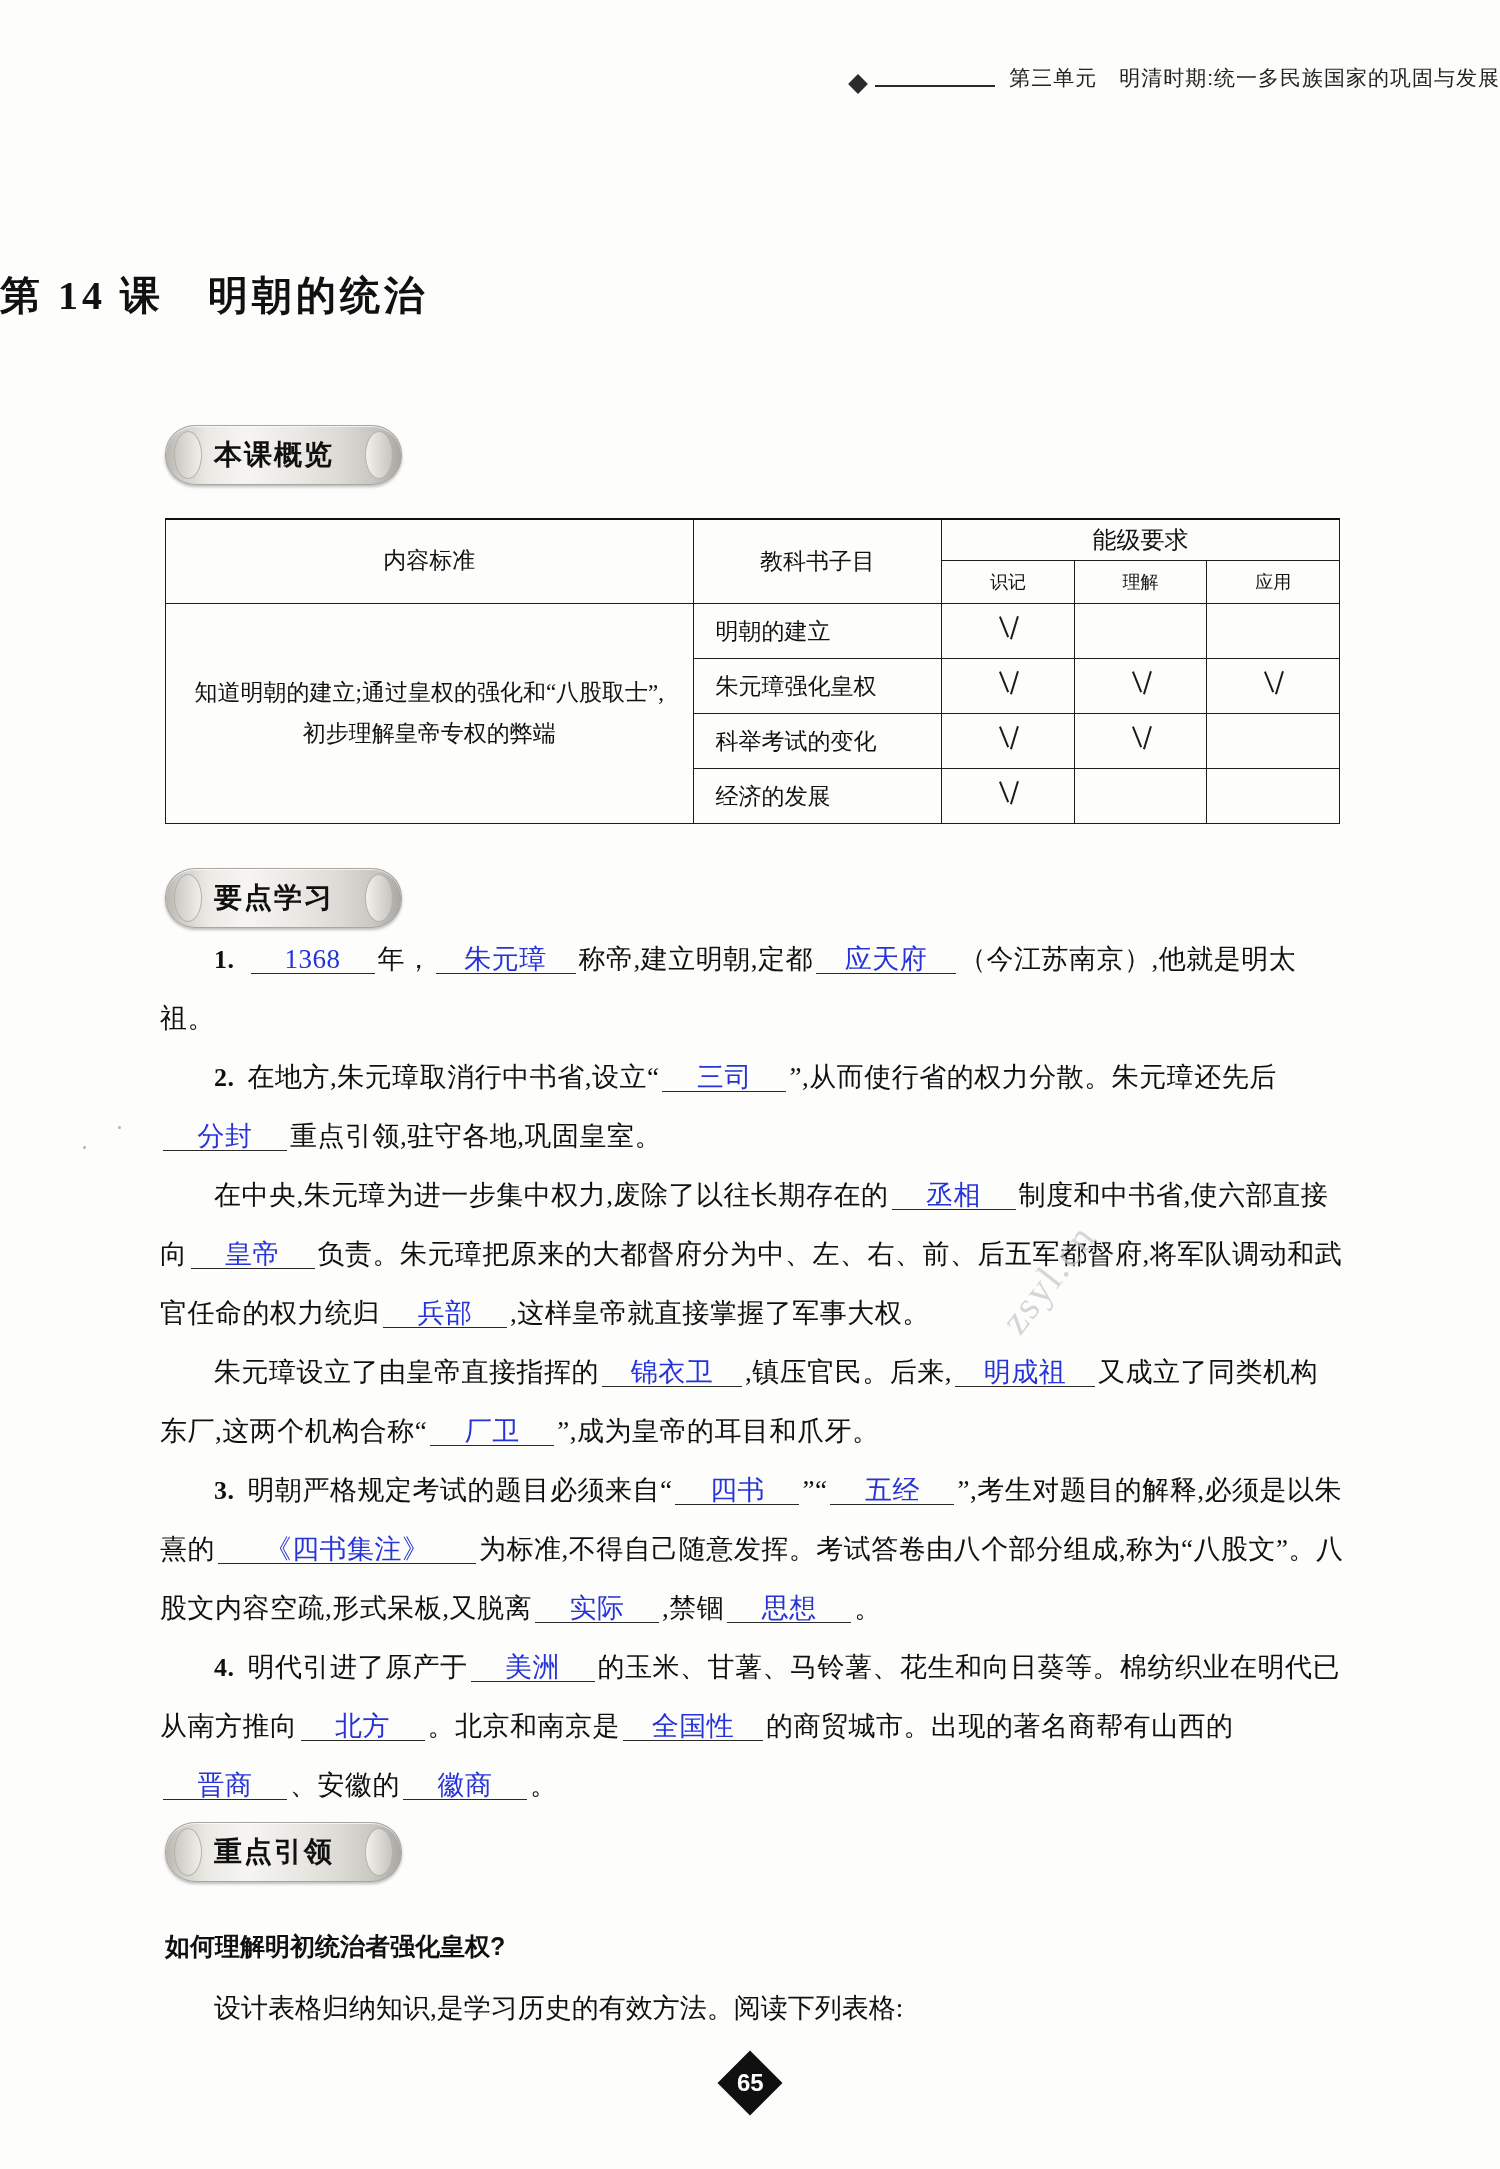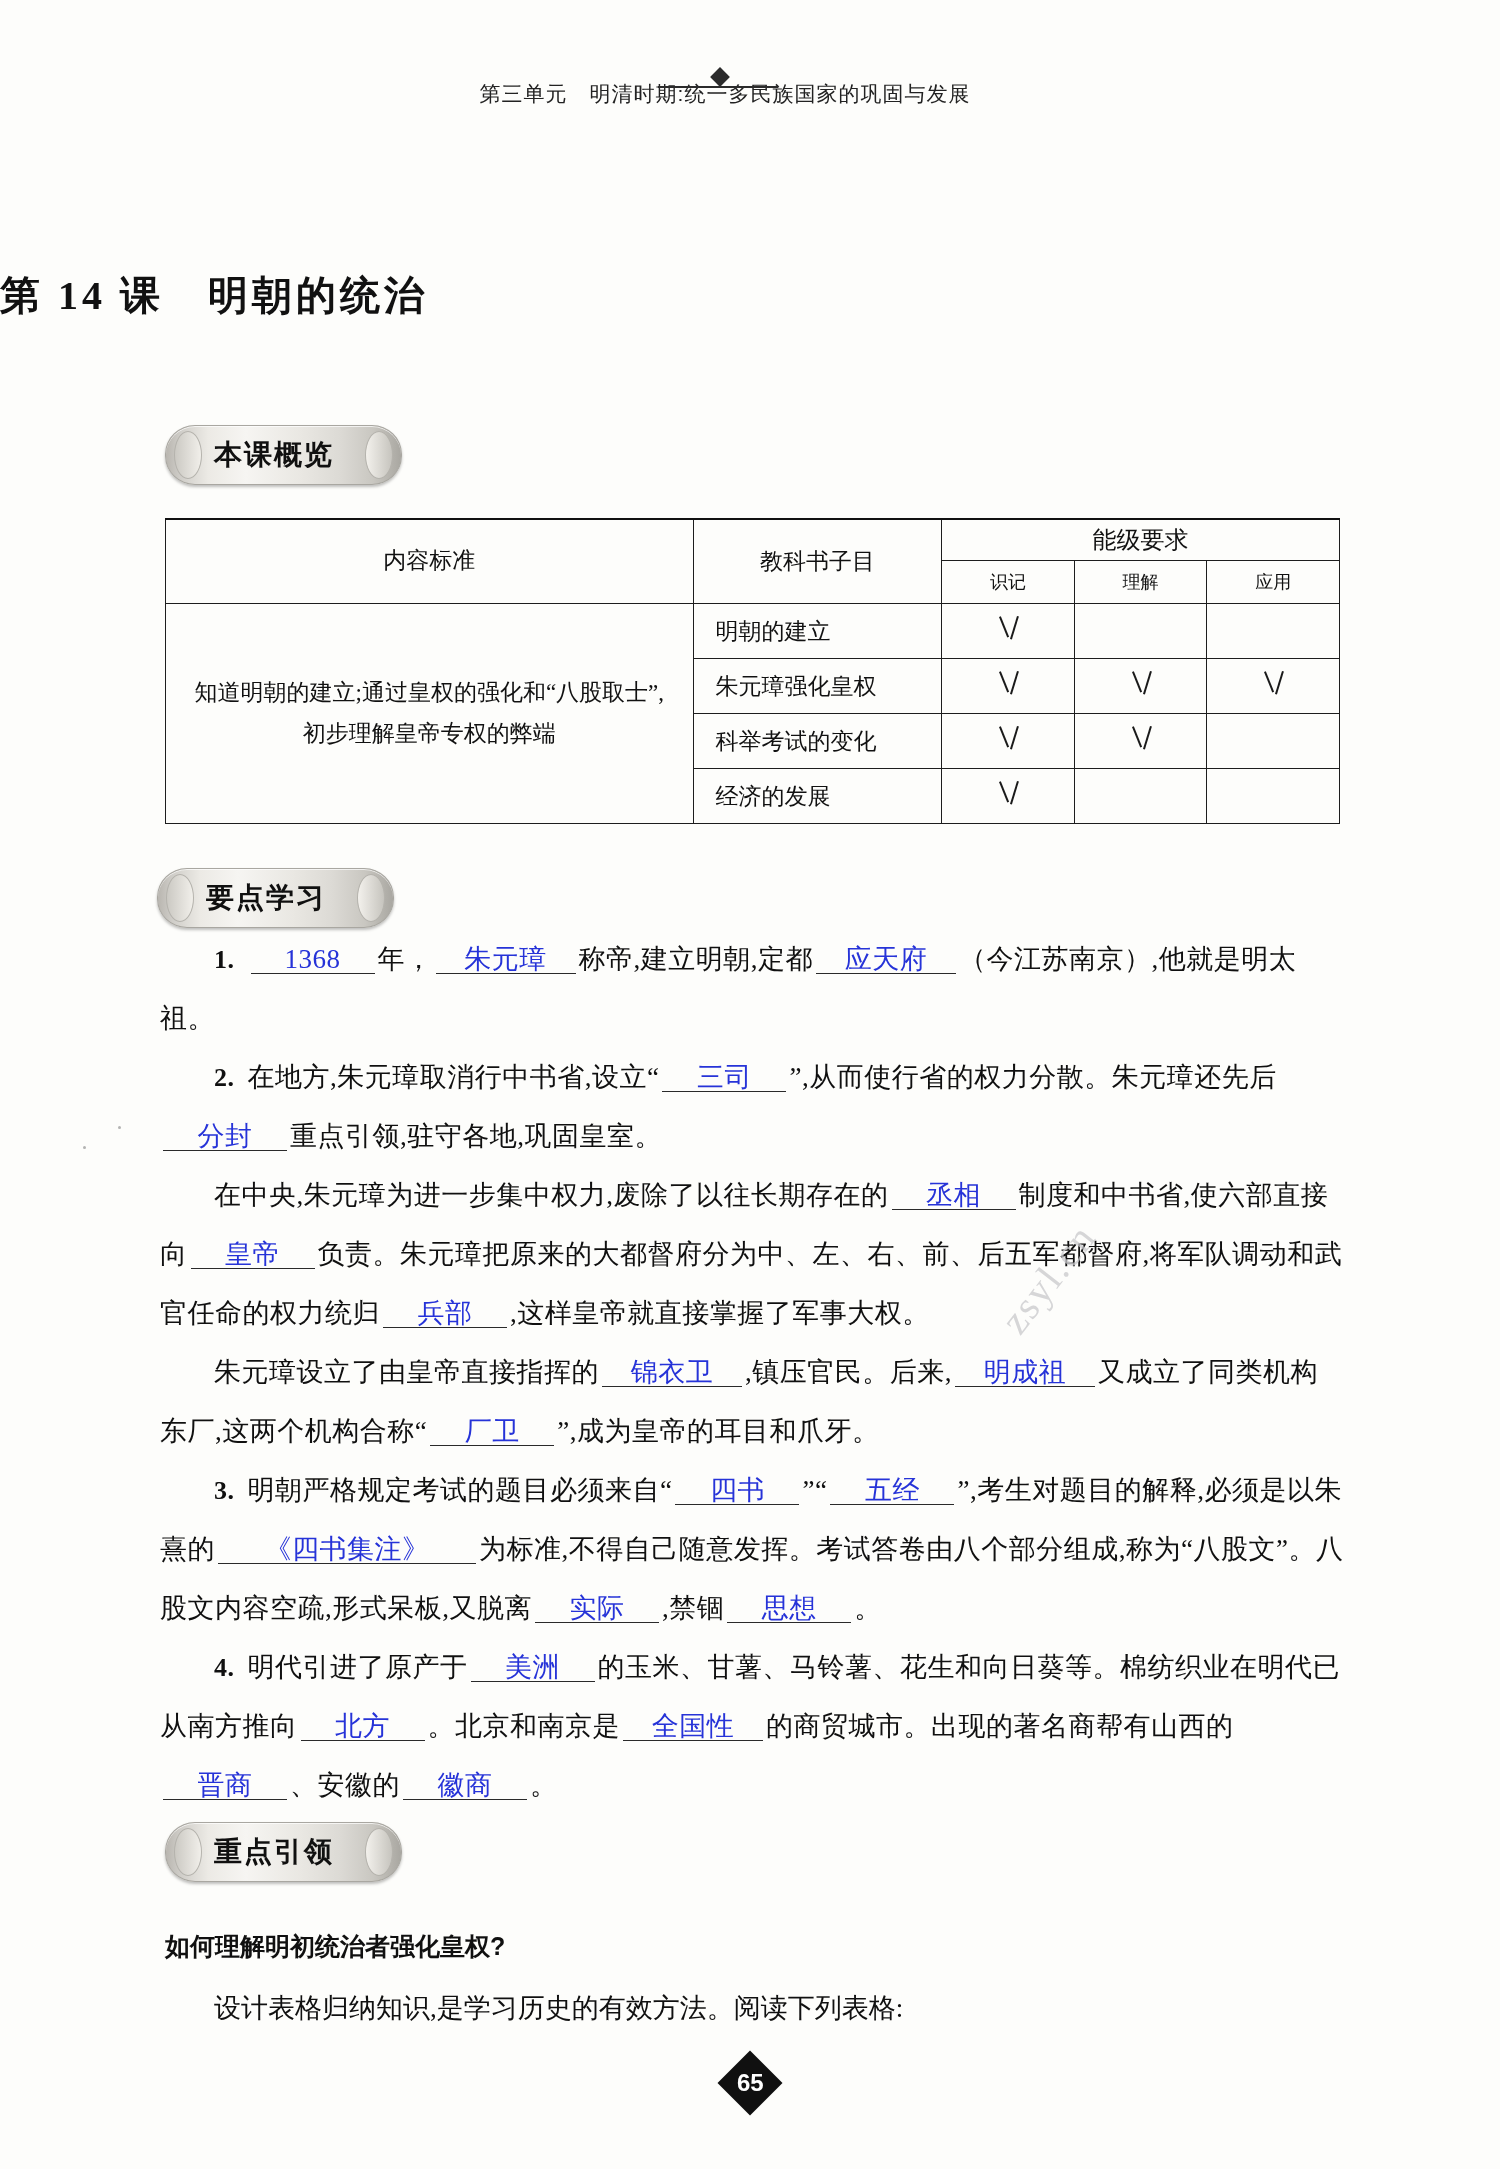--- a/index.html
+++ b/index.html
@@ -13,21 +13,21 @@
   }
   .page {
     position:absolute; left:0; top:0; width:1500px; height:2169px;
     background:#fdfdfb;
   }
 
   
   .runhead {
     position:absolute; left:0; top:64px; width:1500px;
     display:flex; align-items:center; justify-content:flex-end;
-    padding-right:50px; box-sizing:border-box;flex-direction:column;
+    box-sizing:border-box;
   }
   .runhead-diamond {
     width:14px; height:14px; background:#2b2b2b;
     transform:rotate(45deg); margin-right:10px; flex:none;
     position:relative; top:6px;
   }
   .runhead-rule {
     flex:none; width:120px; height:2px; background:#2b2b2b;
     margin-right:14px; position:relative; top:8px;
   }
@@ -219,21 +219,21 @@
     </tr>
     <tr>
       <td class="subj">经济的发展</td>
       <td class="mark"><i class="chk"></i></td>
       <td class="mark"></td>
       <td class="mark"></td>
     </tr>
   </tbody>
     </table>
 
-  <div class="badge" style="left:157px; top:868px;">
+  <div class="badge" style="left:165px; top:868px;">
     <div class="badge-label">要点学习</div>
   </div>
 
   <div class="body-text">
     <div id="key-study-render">
         <p class="para"><span class="ind"></span><span class="no">1. </span><span class="blank b110">1368</span><span>年，</span><span class="blank b130">朱元璋</span><span>称帝,建立明朝,定都</span><span class="blank b130">应天府</span><span>（今江苏南京）,他就是明太祖。</span></p>
         <p class="para"><span class="ind"></span><span class="no">2. </span><span>在地方,朱元璋取消行中书省,设立“</span><span class="blank b110">三司</span><span>”,从而使行省的权力分散。朱元璋还先后</span><span class="blank b110">分封</span><span>重点引领,驻守各地,巩固皇室。</span></p>
         <p class="para"><span class="ind"></span><span>在中央,朱元璋为进一步集中权力,废除了以往长期存在的</span><span class="blank b110">丞相</span><span>制度和中书省,使六部直接向</span><span class="blank b110">皇帝</span><span>负责。朱元璋把原来的大都督府分为中、左、右、前、后五军都督府,将军队调动和武官任命的权力统归</span><span class="blank b110">兵部</span><span>,这样皇帝就直接掌握了军事大权。</span></p>
         <p class="para"><span class="ind"></span><span>朱元璋设立了由皇帝直接指挥的</span><span class="blank b130">锦衣卫</span><span>,镇压官民。后来,</span><span class="blank b130">明成祖</span><span>又成立了同类机构东厂,这两个机构合称“</span><span class="blank b110">厂卫</span><span>”,成为皇帝的耳目和爪牙。</span></p>
         <p class="para"><span class="ind"></span><span class="no">3. </span><span>明朝严格规定考试的题目必须来自“</span><span class="blank b110">四书</span><span>”“</span><span class="blank b110">五经</span><span>”,考生对题目的解释,必须是以朱熹的</span><span class="blank b250">《四书集注》</span><span>为标准,不得自己随意发挥。考试答卷由八个部分组成,称为“八股文”。八股文内容空疏,形式呆板,又脱离</span><span class="blank b110">实际</span><span>,禁锢</span><span class="blank b110">思想</span><span>。</span></p>

